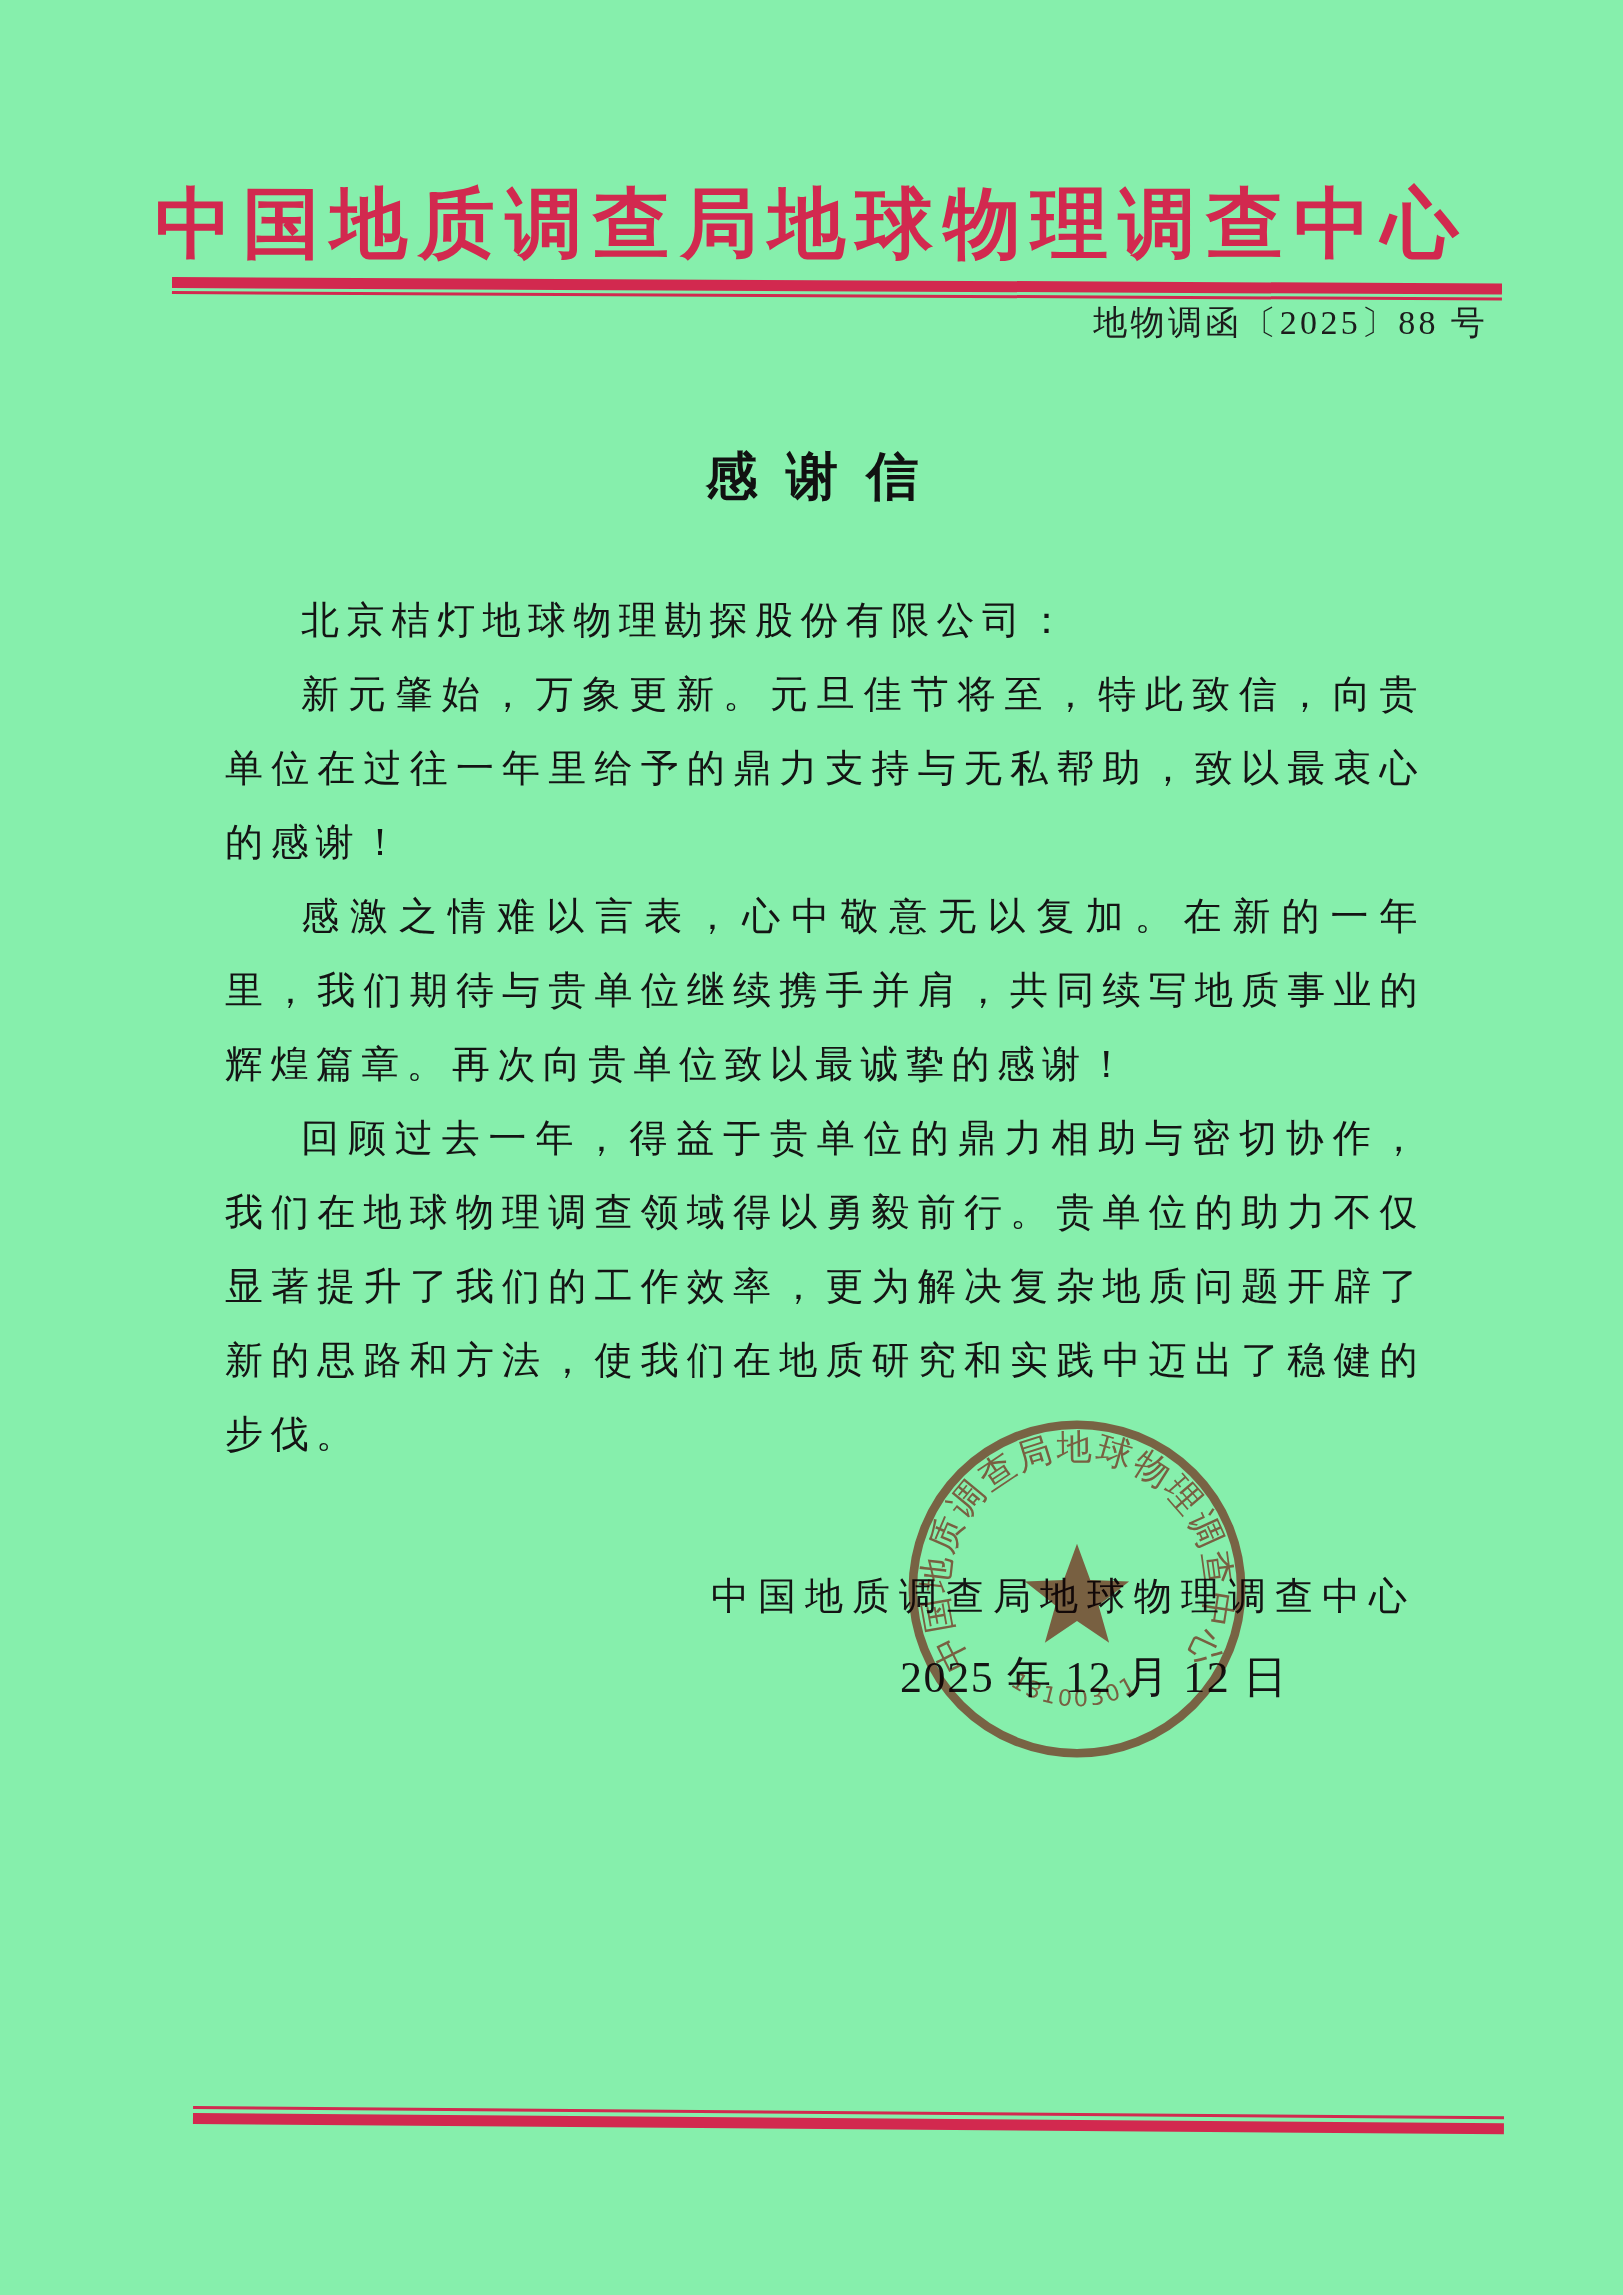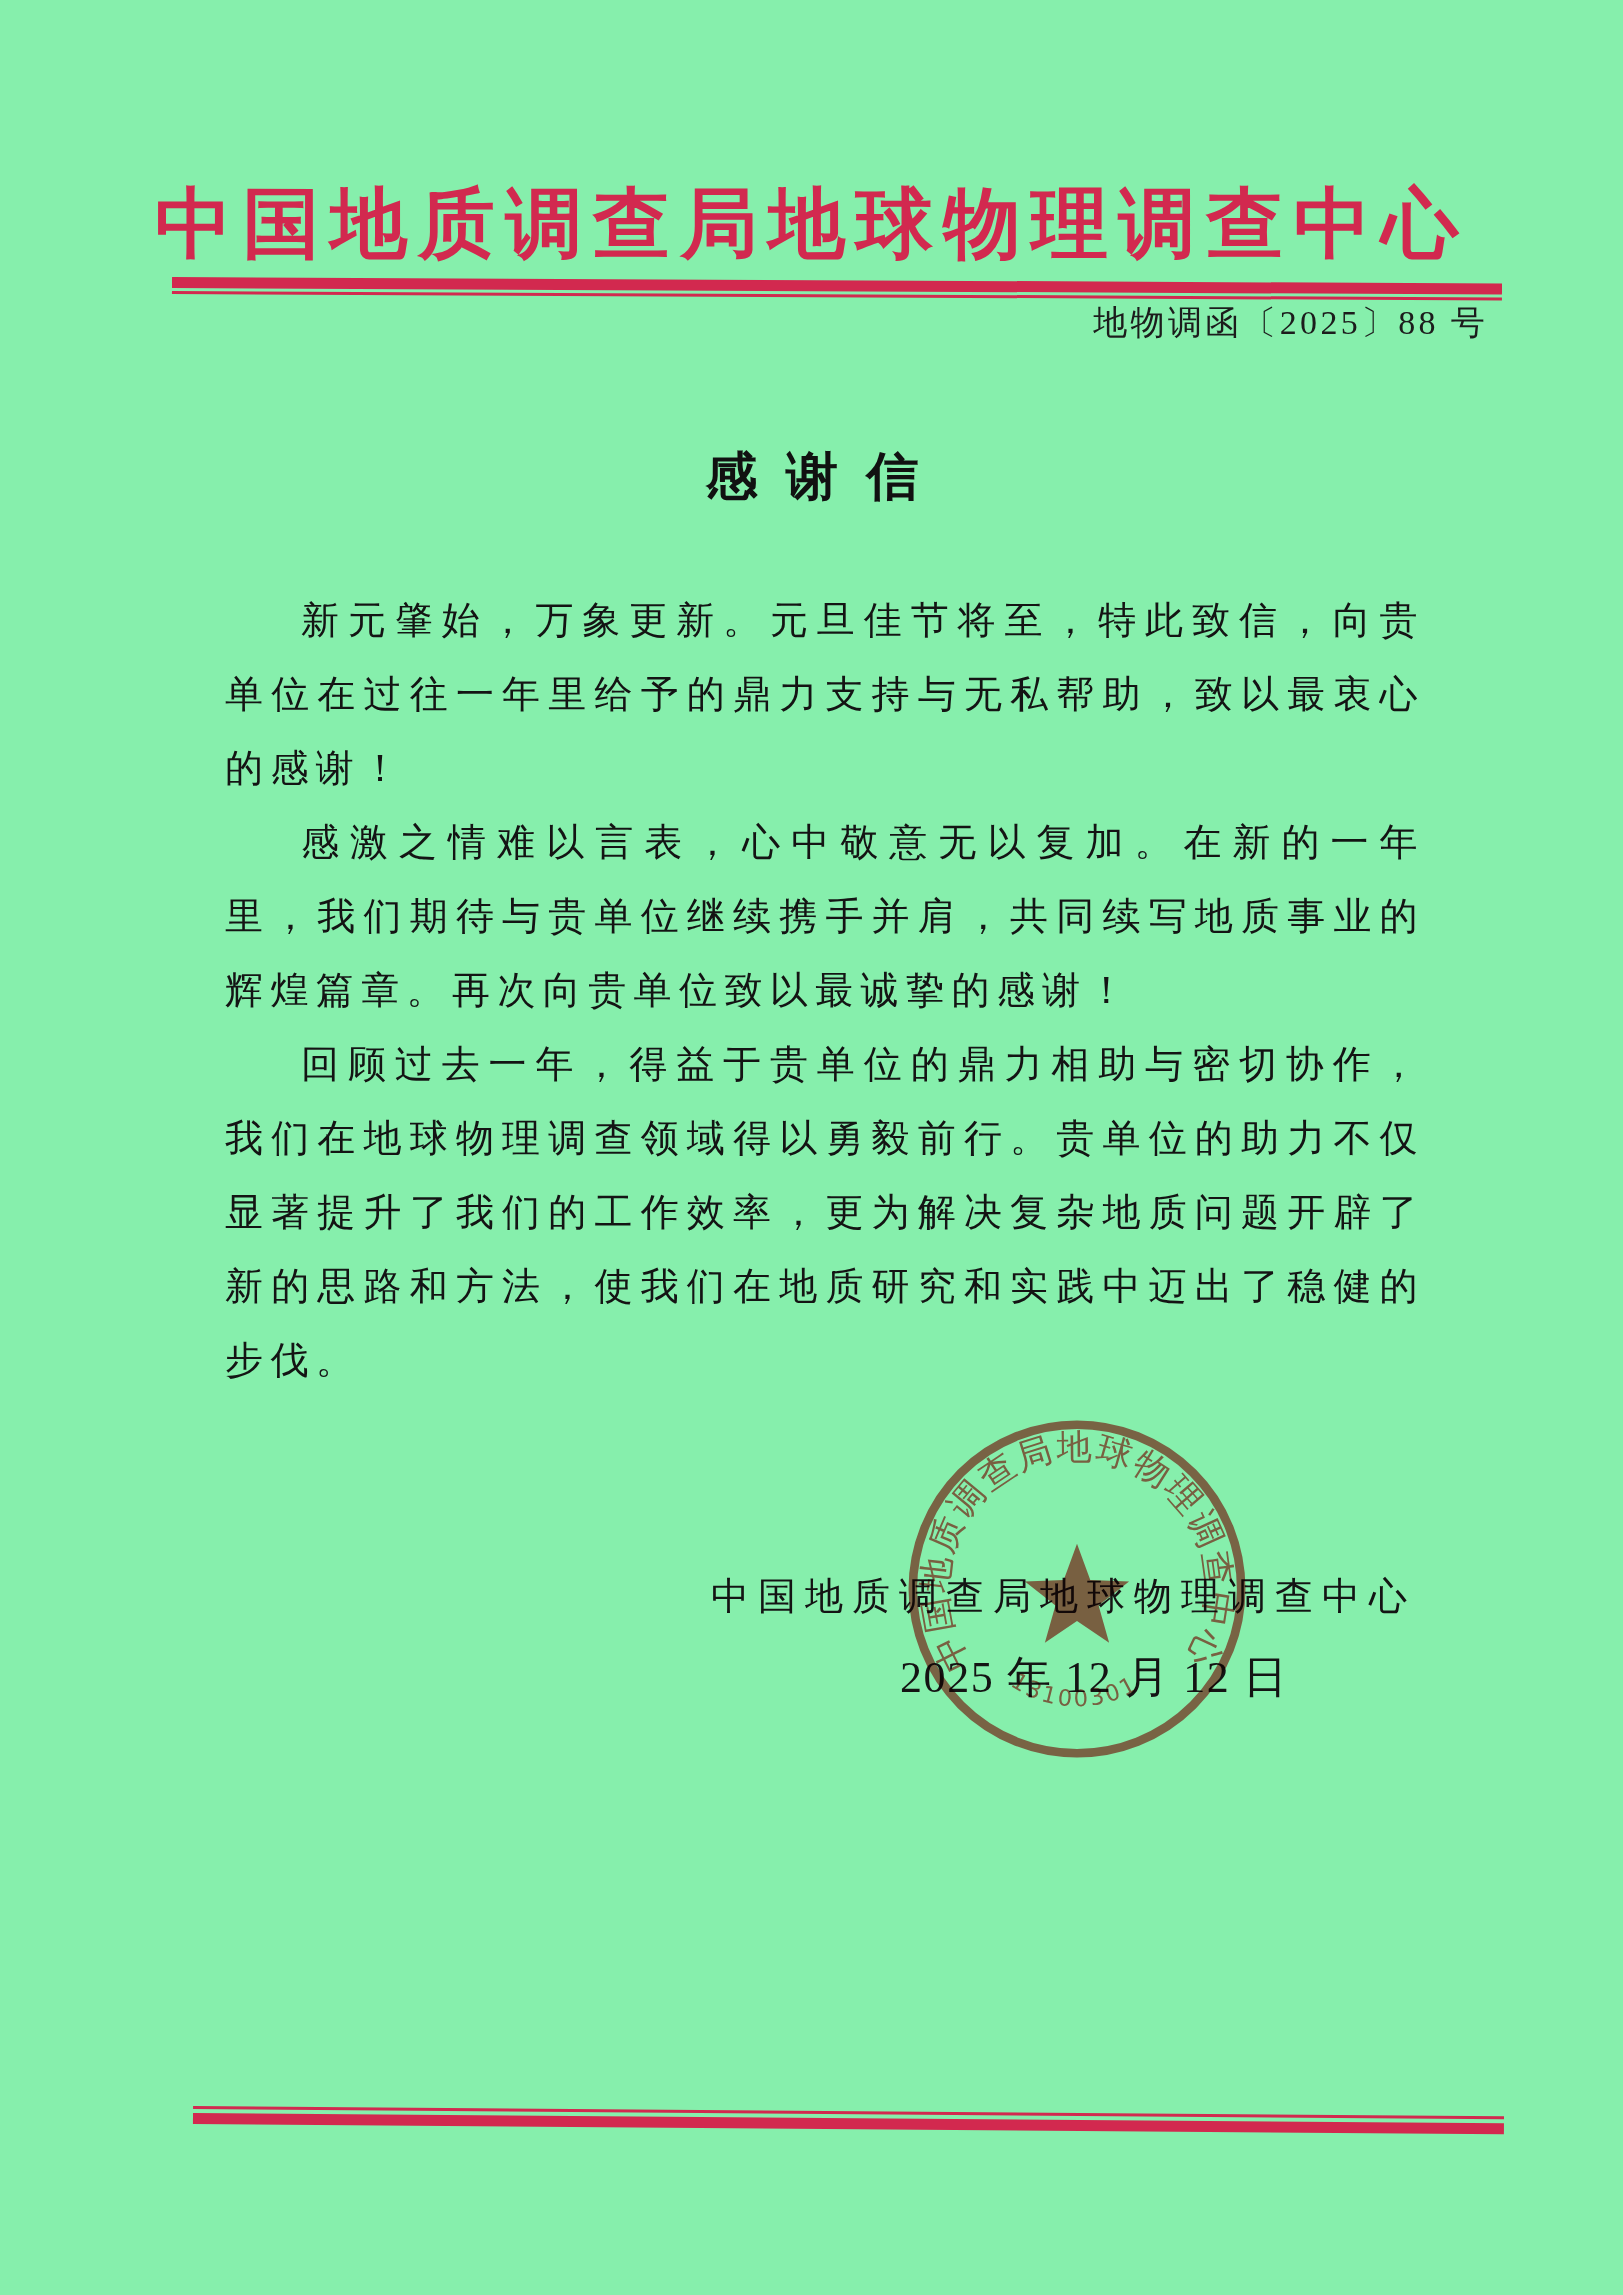--- a/index.html
+++ b/index.html
@@ -87,20 +87,21 @@
   <div class="rule-top">
     <div class="thick"></div>
     <div class="thin"></div>
   </div>
 
   <div class="doc-number">地物调函〔2025〕88 号</div>
 
   <div class="letter-title">感谢信</div>
 
   <div class="letter-body">
+    <p class="salutation">北京桔灯地球物理勘探股份有限公司：</p>
     <p>新元肇始，万象更新。元旦佳节将至，特此致信，向贵单位在过往一年里给予的鼎力支持与无私帮助，致以最衷心的感谢！</p>
     <p>感激之情难以言表，心中敬意无以复加。在新的一年里，我们期待与贵单位继续携手并肩，共同续写地质事业的辉煌篇章。再次向贵单位致以最诚挚的感谢！</p>
     <p>回顾过去一年，得益于贵单位的鼎力相助与密切协作，我们在地球物理调查领域得以勇毅前行。贵单位的助力不仅显著提升了我们的工作效率，更为解决复杂地质问题开辟了新的思路和方法，使我们在地质研究和实践中迈出了稳健的步伐。</p>
   </div>
 
   <div class="signature">中国地质调查局地球物理调查中心</div>
   <div class="date-line">2025 年 12 月 12 日</div>
 
   <svg class="seal" viewBox="0 0 440 440" aria-hidden="true">
     <defs>

